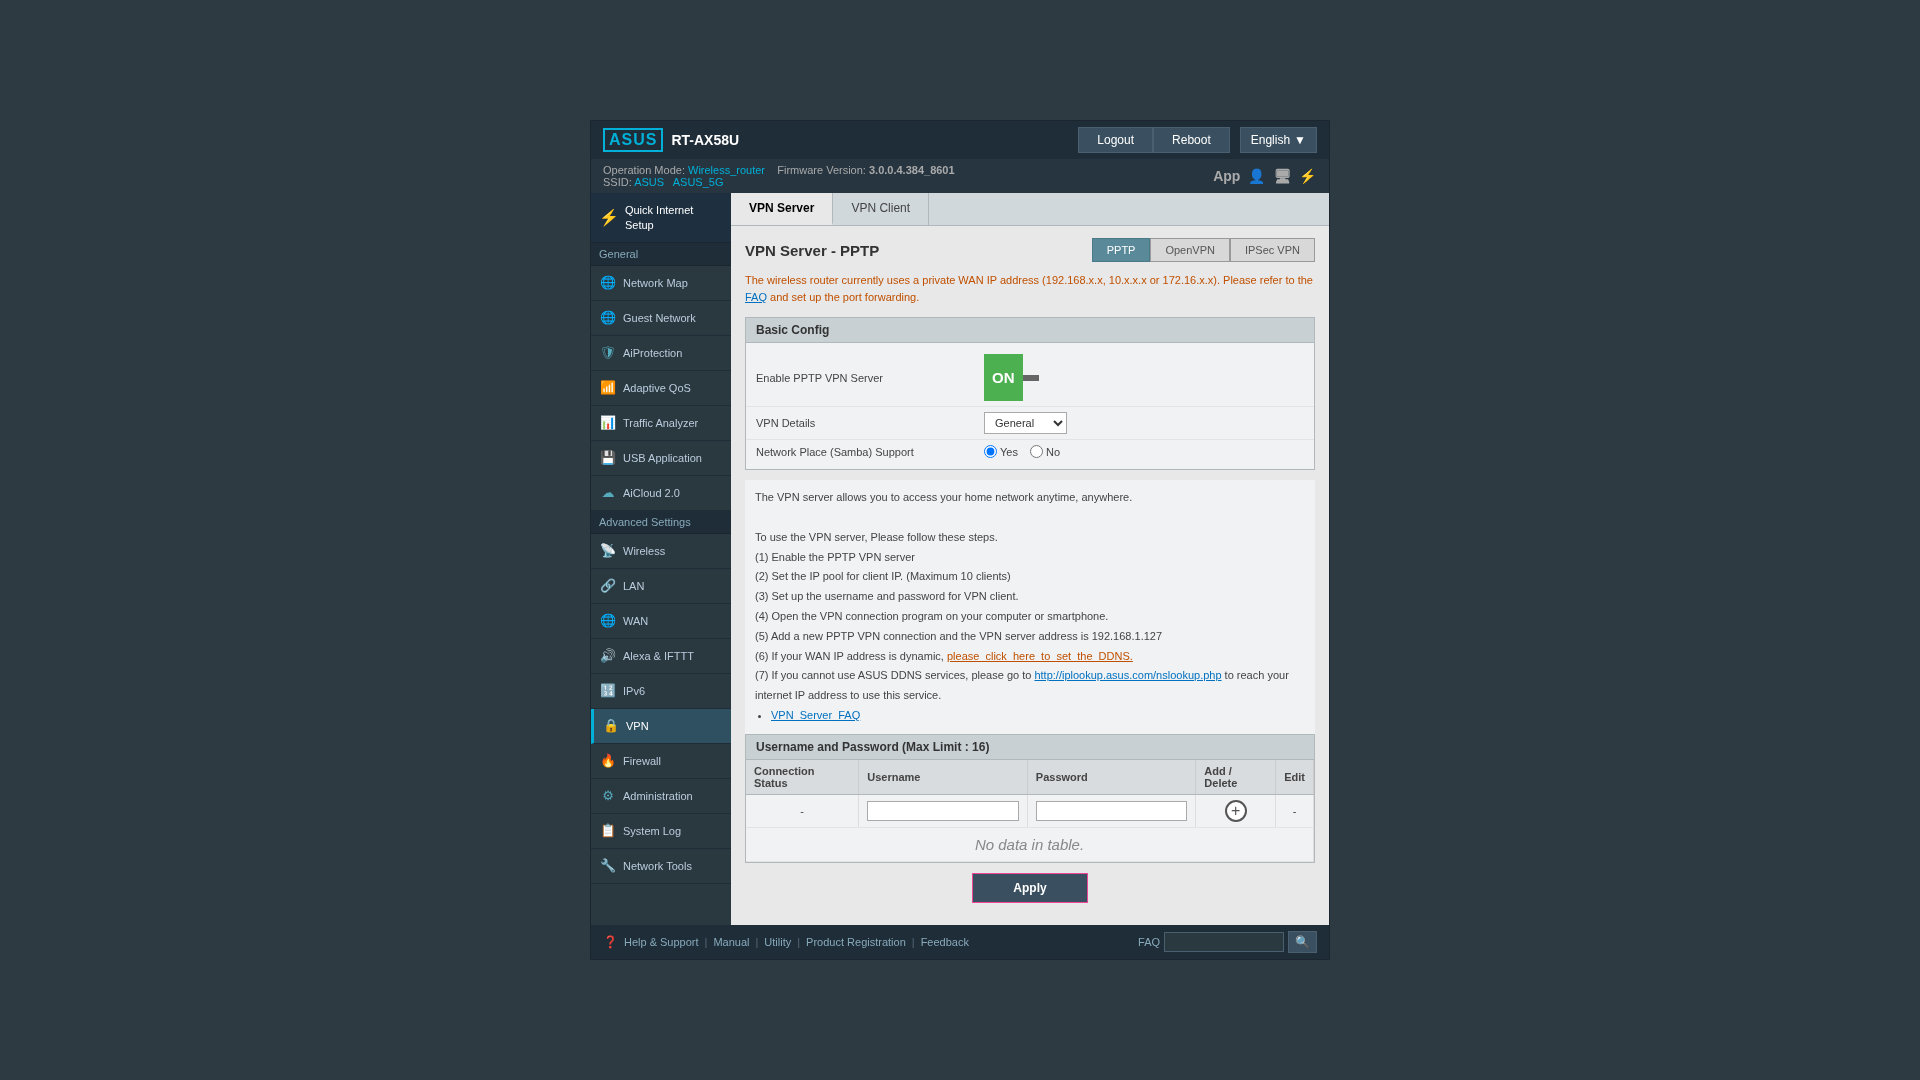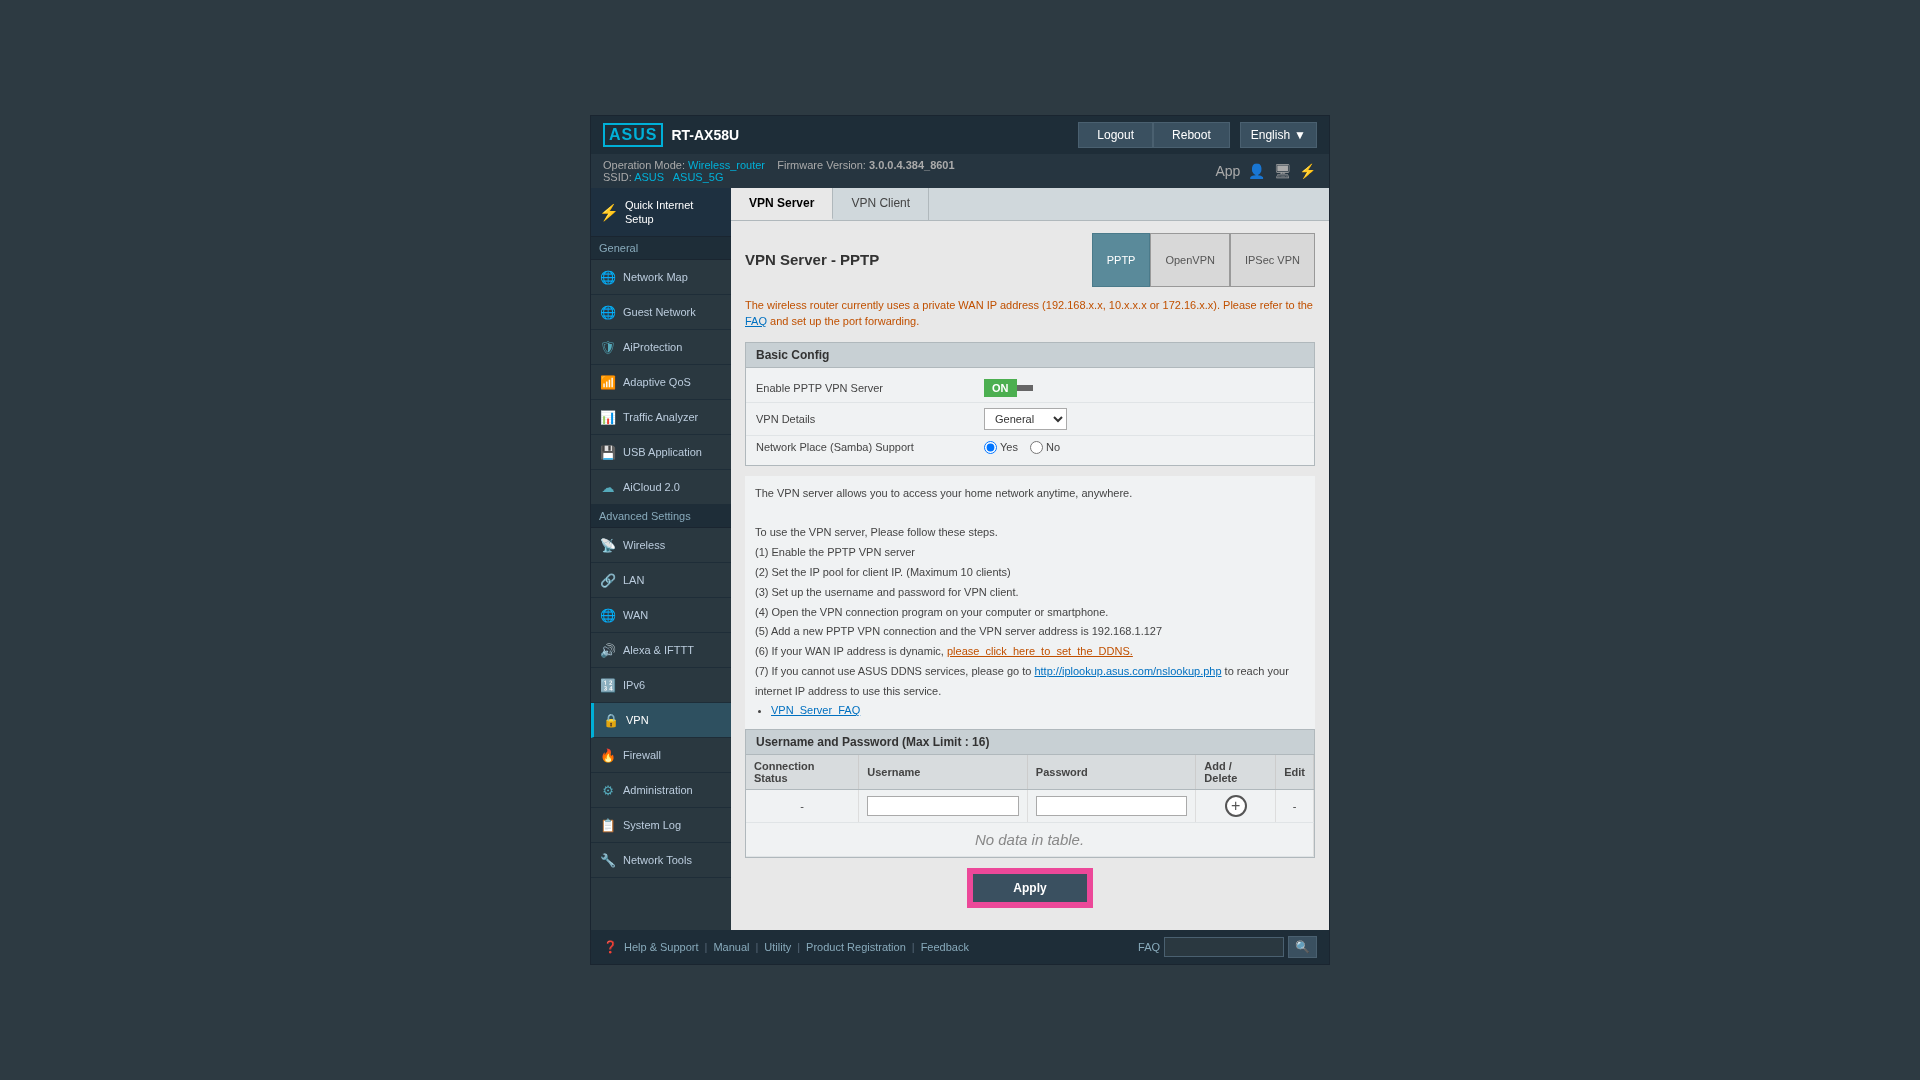--- a/index.html
+++ b/index.html
@@ -77,20 +77,21 @@
       font-size: 11px;
       color: #aaa;
     }
     .info-bar a { color: #00b0d8; text-decoration: none; }
     .info-icons {
       display: flex;
       gap: 8px;
       align-items: center;
       color: #aaa;
       font-size: 14px;
+      font-weight: bold;
     }
     
     .main-layout {
       display: flex;
       min-height: 700px;
     }
     
     .sidebar {
       width: 140px;
       background: #2a3840;
@@ -185,21 +186,21 @@
       font-size: 15px;
       font-weight: bold;
       color: #333;
     }
     .vpn-type-btns {
       display: flex;
       gap: 0;
     }
     .vpn-type-btn {
       border: 1px solid #999;
-      padding: 20px 14px;
+      padding: 5px 14px;
       cursor: pointer;
       font-size: 11px;
       background: #d8d8d8;
       color: #555;
     }
     .vpn-type-btn.active {
       background: #5a8a9a;
       color: #fff;
       border-color: #4a7a8a;
     }
@@ -246,22 +247,22 @@
       gap: 6px;
     }
     .toggle-switch {
       display: flex;
       align-items: center;
       gap: 0;
     }
     .toggle-on {
       background: #4caf50;
       color: #fff;
-      padding: 3px 8px;
-      font-size: 11px;
+      padding: 15px 8px;
+      font-size: 15px;
       font-weight: bold;
       border: none;
       cursor: pointer;
     }
     .toggle-off {
       background: #666;
       color: #ccc;
       padding: 3px 8px;
       font-size: 11px;
       border: none;
@@ -353,21 +354,21 @@
     .no-data-row td {
       text-align: center;
       color: #888;
       font-style: italic;
       padding: 8px;
       font-size: 15px;
     }
     .apply-btn {
       background: #3a5060;
       color: #fff;
-      border: 6px solid #ec4899;
+      border: 1px solid #ec4899;
       padding: 7px 40px;
       cursor: pointer;
       font-size: 12px;
       display: block;
       margin: 10px auto;
       font-weight: bold;
     }
     
     .footer {
       background: #1e2d38;

